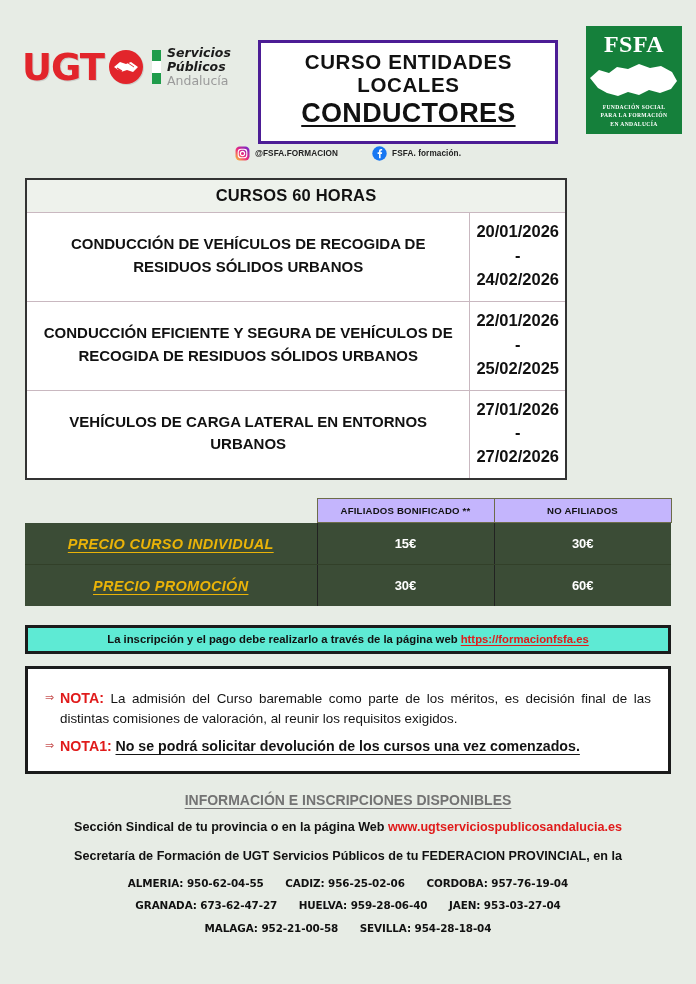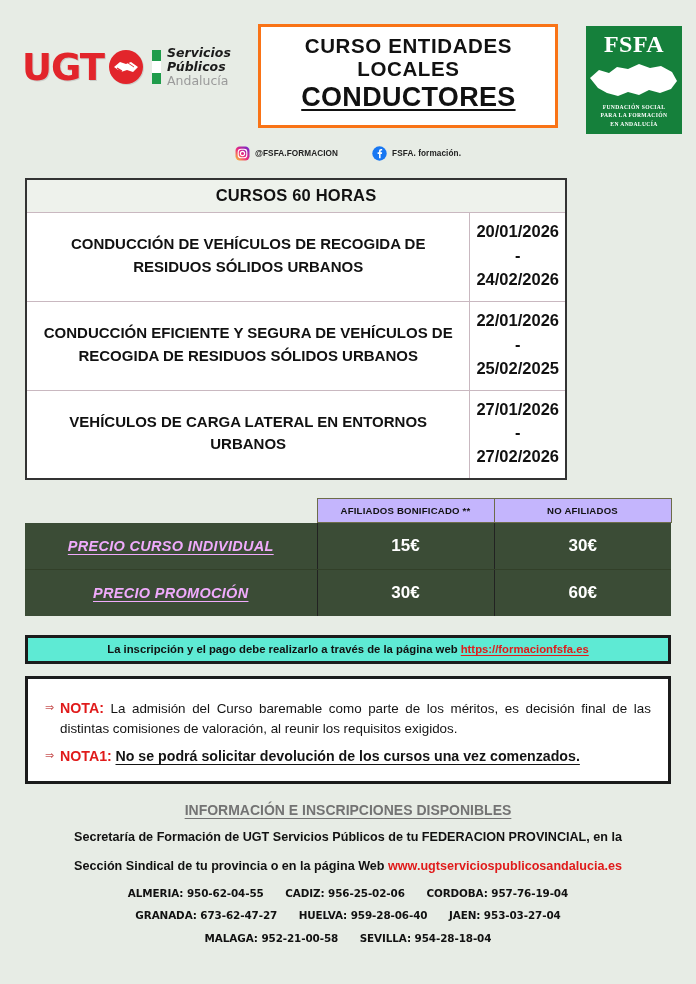--- a/index.html
+++ b/index.html
@@ -60,24 +60,25 @@
   }
   .sp-text .l3 {
     font-family: "DejaVu Sans", sans-serif;
     font-weight: 400; font-size: 12.5px; color: #9a9a9a;
   }
 
   
   .title-wrap { margin-top: 0; }
   .title-box {
     width: 300px;
-    border: 3px solid #f97316;
+    border: 3px solid #4c1d95;
     background: #ffffff;
     text-align: center;
     padding: 8px 6px 11px;
+    margin-top: 16px;
   }
   .title-l1, .title-l2 {
     font-family: "Liberation Sans", sans-serif;
     font-weight: 700;
     font-size: 20.5px;
     letter-spacing: 0.6px;
     line-height: 1.12;
     color: #111;
   }
   .title-l3 {
@@ -186,39 +187,39 @@
     font-family: "Liberation Sans", sans-serif;
     font-weight: 700;
     font-size: 9.6px;
     letter-spacing: 0.2px;
     padding: 6px 2px 6px;
     color: #111;
     border: 1px solid #6d6d4a;
   }
   .prices .plabel {
     background: #3b4c36;
-    color: #f0abfc;
+    color: #eab308;
     text-align: center;
     font-family: "Liberation Sans", sans-serif;
     font-weight: 700;
     font-style: italic;
     font-size: 14.5px;
     letter-spacing: 0.3px;
     padding: 2px 8px;
     text-decoration: underline;
     text-underline-offset: 3px;
     border-bottom: 1px solid #324029;
   }
   .prices .pval {
     background: #3b4c36;
     color: #ffffff;
     text-align: center;
     font-family: "Liberation Sans", sans-serif;
     font-weight: 700;
-    font-size: 17px;
+    font-size: 13px;
     padding: 13px 4px;
     border-left: 1px solid #222;
     border-bottom: 1px solid #324029;
   }
   .prices tr.last .plabel, .prices tr.last .pval { border-bottom: none; }
 
   
   .insc-bar {
     margin: 19px 25px 0 25px;
     width: 646px;
@@ -460,24 +461,24 @@
     <div class="arrow">⇒</div>
     <div class="note-body">
       <span class="nota-tag">NOTA1:</span>
       <span class="nota1-strong">No se podrá solicitar devolución de los cursos una vez comenzados.</span>
     </div>
   </div>
 </div>
 
 <div class="footer">
   <div class="foot-title">INFORMACIÓN E INSCRIPCIONES DISPONIBLES</div>
-  <div class="foot-line">Secretaría de Formación de UGT Servicios Públicos de tu FEDERACION PROVINCIAL, en la</div>
   <div class="foot-line">
     <span>Sección Sindical de tu provincia o en la página Web  </span><span class="foot-url">www.ugtserviciospublicosandalucia.es</span>
   </div>
+  <div class="foot-line">Secretaría de Formación de UGT Servicios Públicos de tu FEDERACION PROVINCIAL, en la</div>
 
   <div class="phones">
     <div class="phone-line">
       <span>ALMERIA: 950-62-04-55</span>
       <span>CADIZ: 956-25-02-06</span>
       <span>CORDOBA: 957-76-19-04</span>
     </div>
     <div class="phone-line">
       <span>GRANADA: 673-62-47-27</span>
       <span>HUELVA: 959-28-06-40</span>

